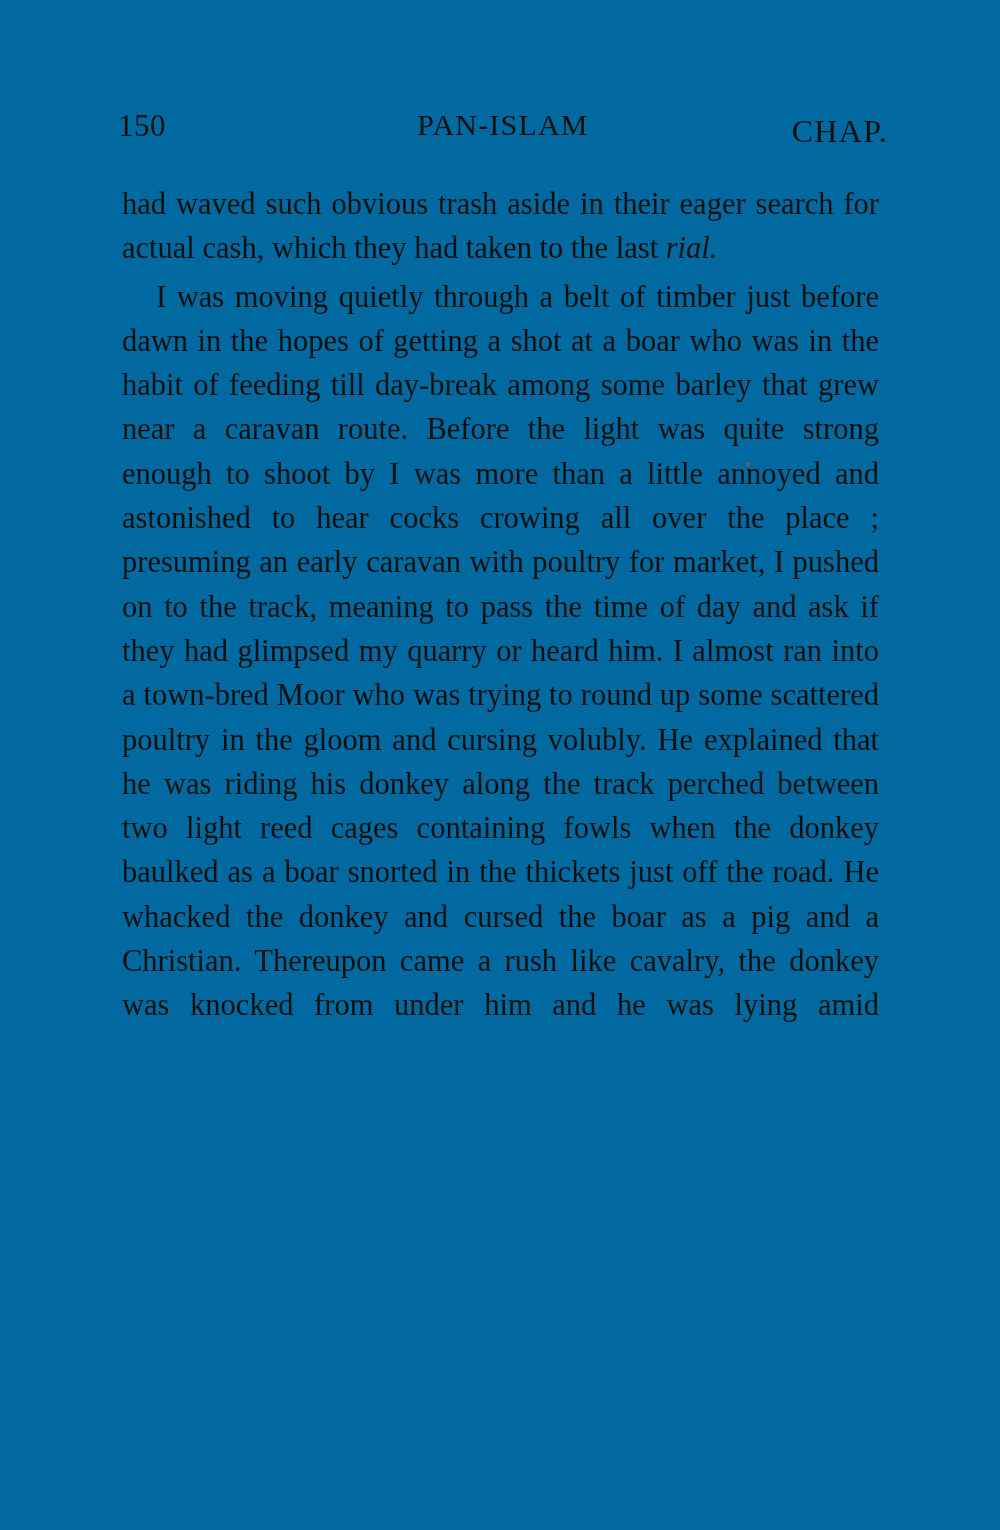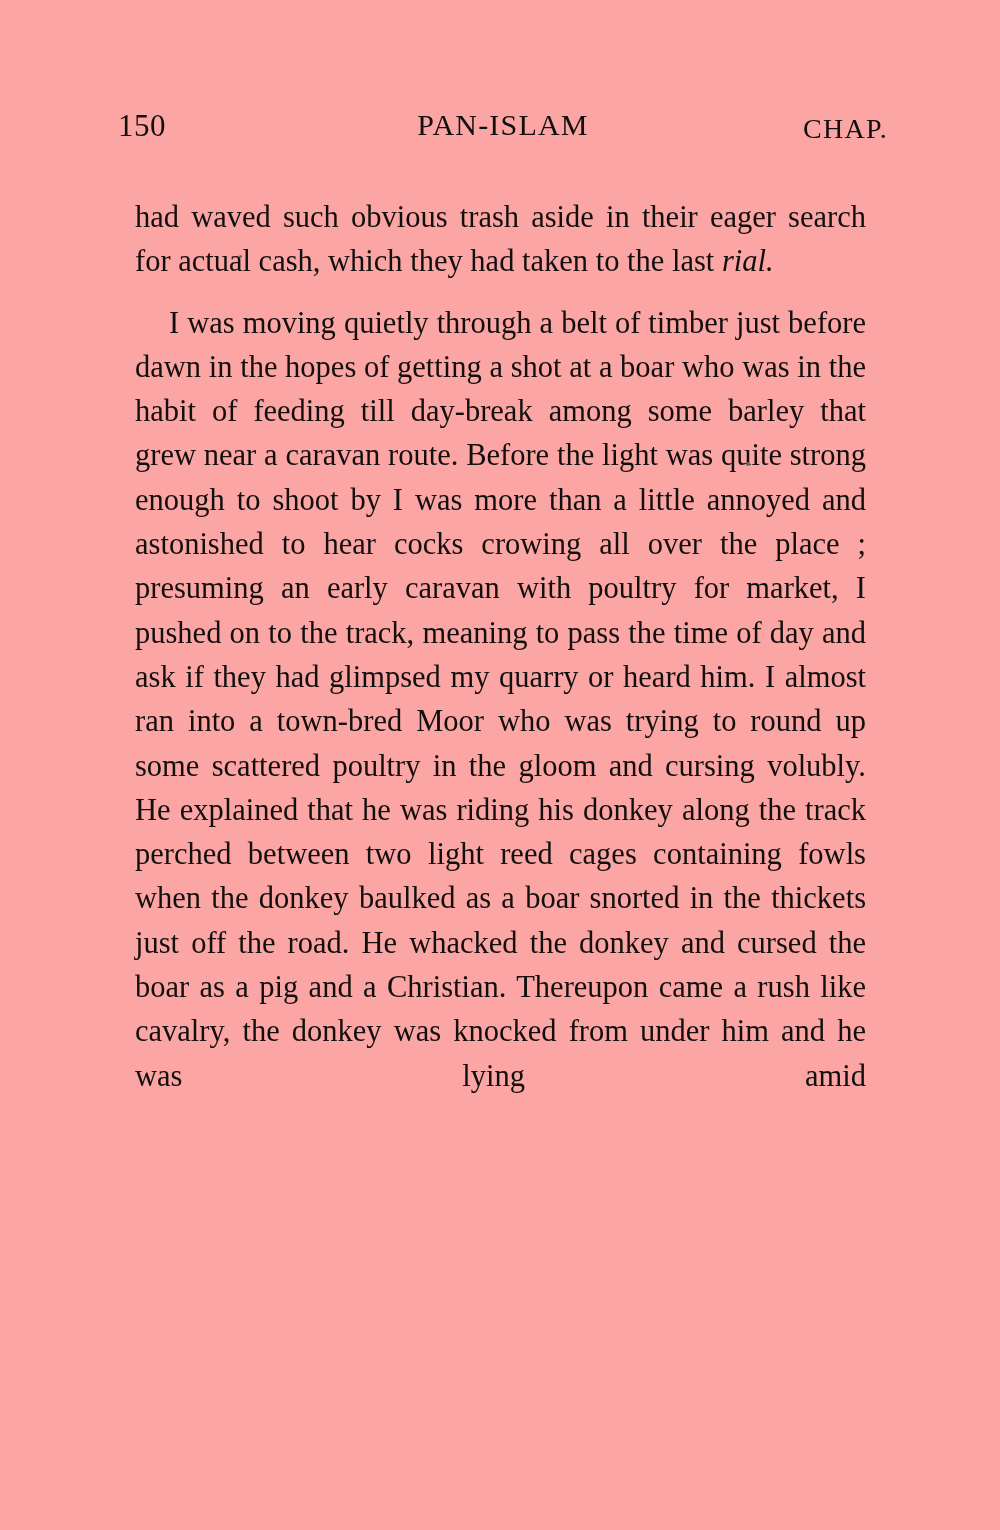--- a/index.html
+++ b/index.html
@@ -12,21 +12,21 @@
     height: 1530px;
     font-family: "Liberation Serif", "DejaVu Serif", serif;
     color: #12100e;
     position: relative;
     overflow: hidden;
   }
   .page {
     position: relative;
     width: 1000px;
     height: 1530px;
-    background: #fca5a5;
+    background: #0369a1;
   }
   .header {
     position: absolute;
     top: 108px;
     left: 118px;
     right: 112px;
     height: 40px;
   }
   .folio {
     position: absolute;
@@ -42,36 +42,36 @@
     right: 0;
     top: 0;
     text-align: center;
     font-size: 30px;
     letter-spacing: 1.2px;
   }
   .chap-label {
     position: absolute;
     right: 0;
     top: 5px;
-    font-size: 28px;
+    font-size: 32px;
     letter-spacing: 1.3px;
   }
   .body-text {
     position: absolute;
     top: 178px;
     left: 118px;
     width: 765px;
     font-size: 30.5px;
     line-height: 44.3px;
     text-align: justify;
     text-justify: inter-word;
     hyphens: manual;
   }
   .body-text p {
-    margin: 17px;
+    margin: 4px;
   }
   .body-text p.indent {
     text-indent: 34px;
   }
   .body-text i {
     font-style: italic;
   }
   
   .para-justify-all {
     text-align-last: justify;

